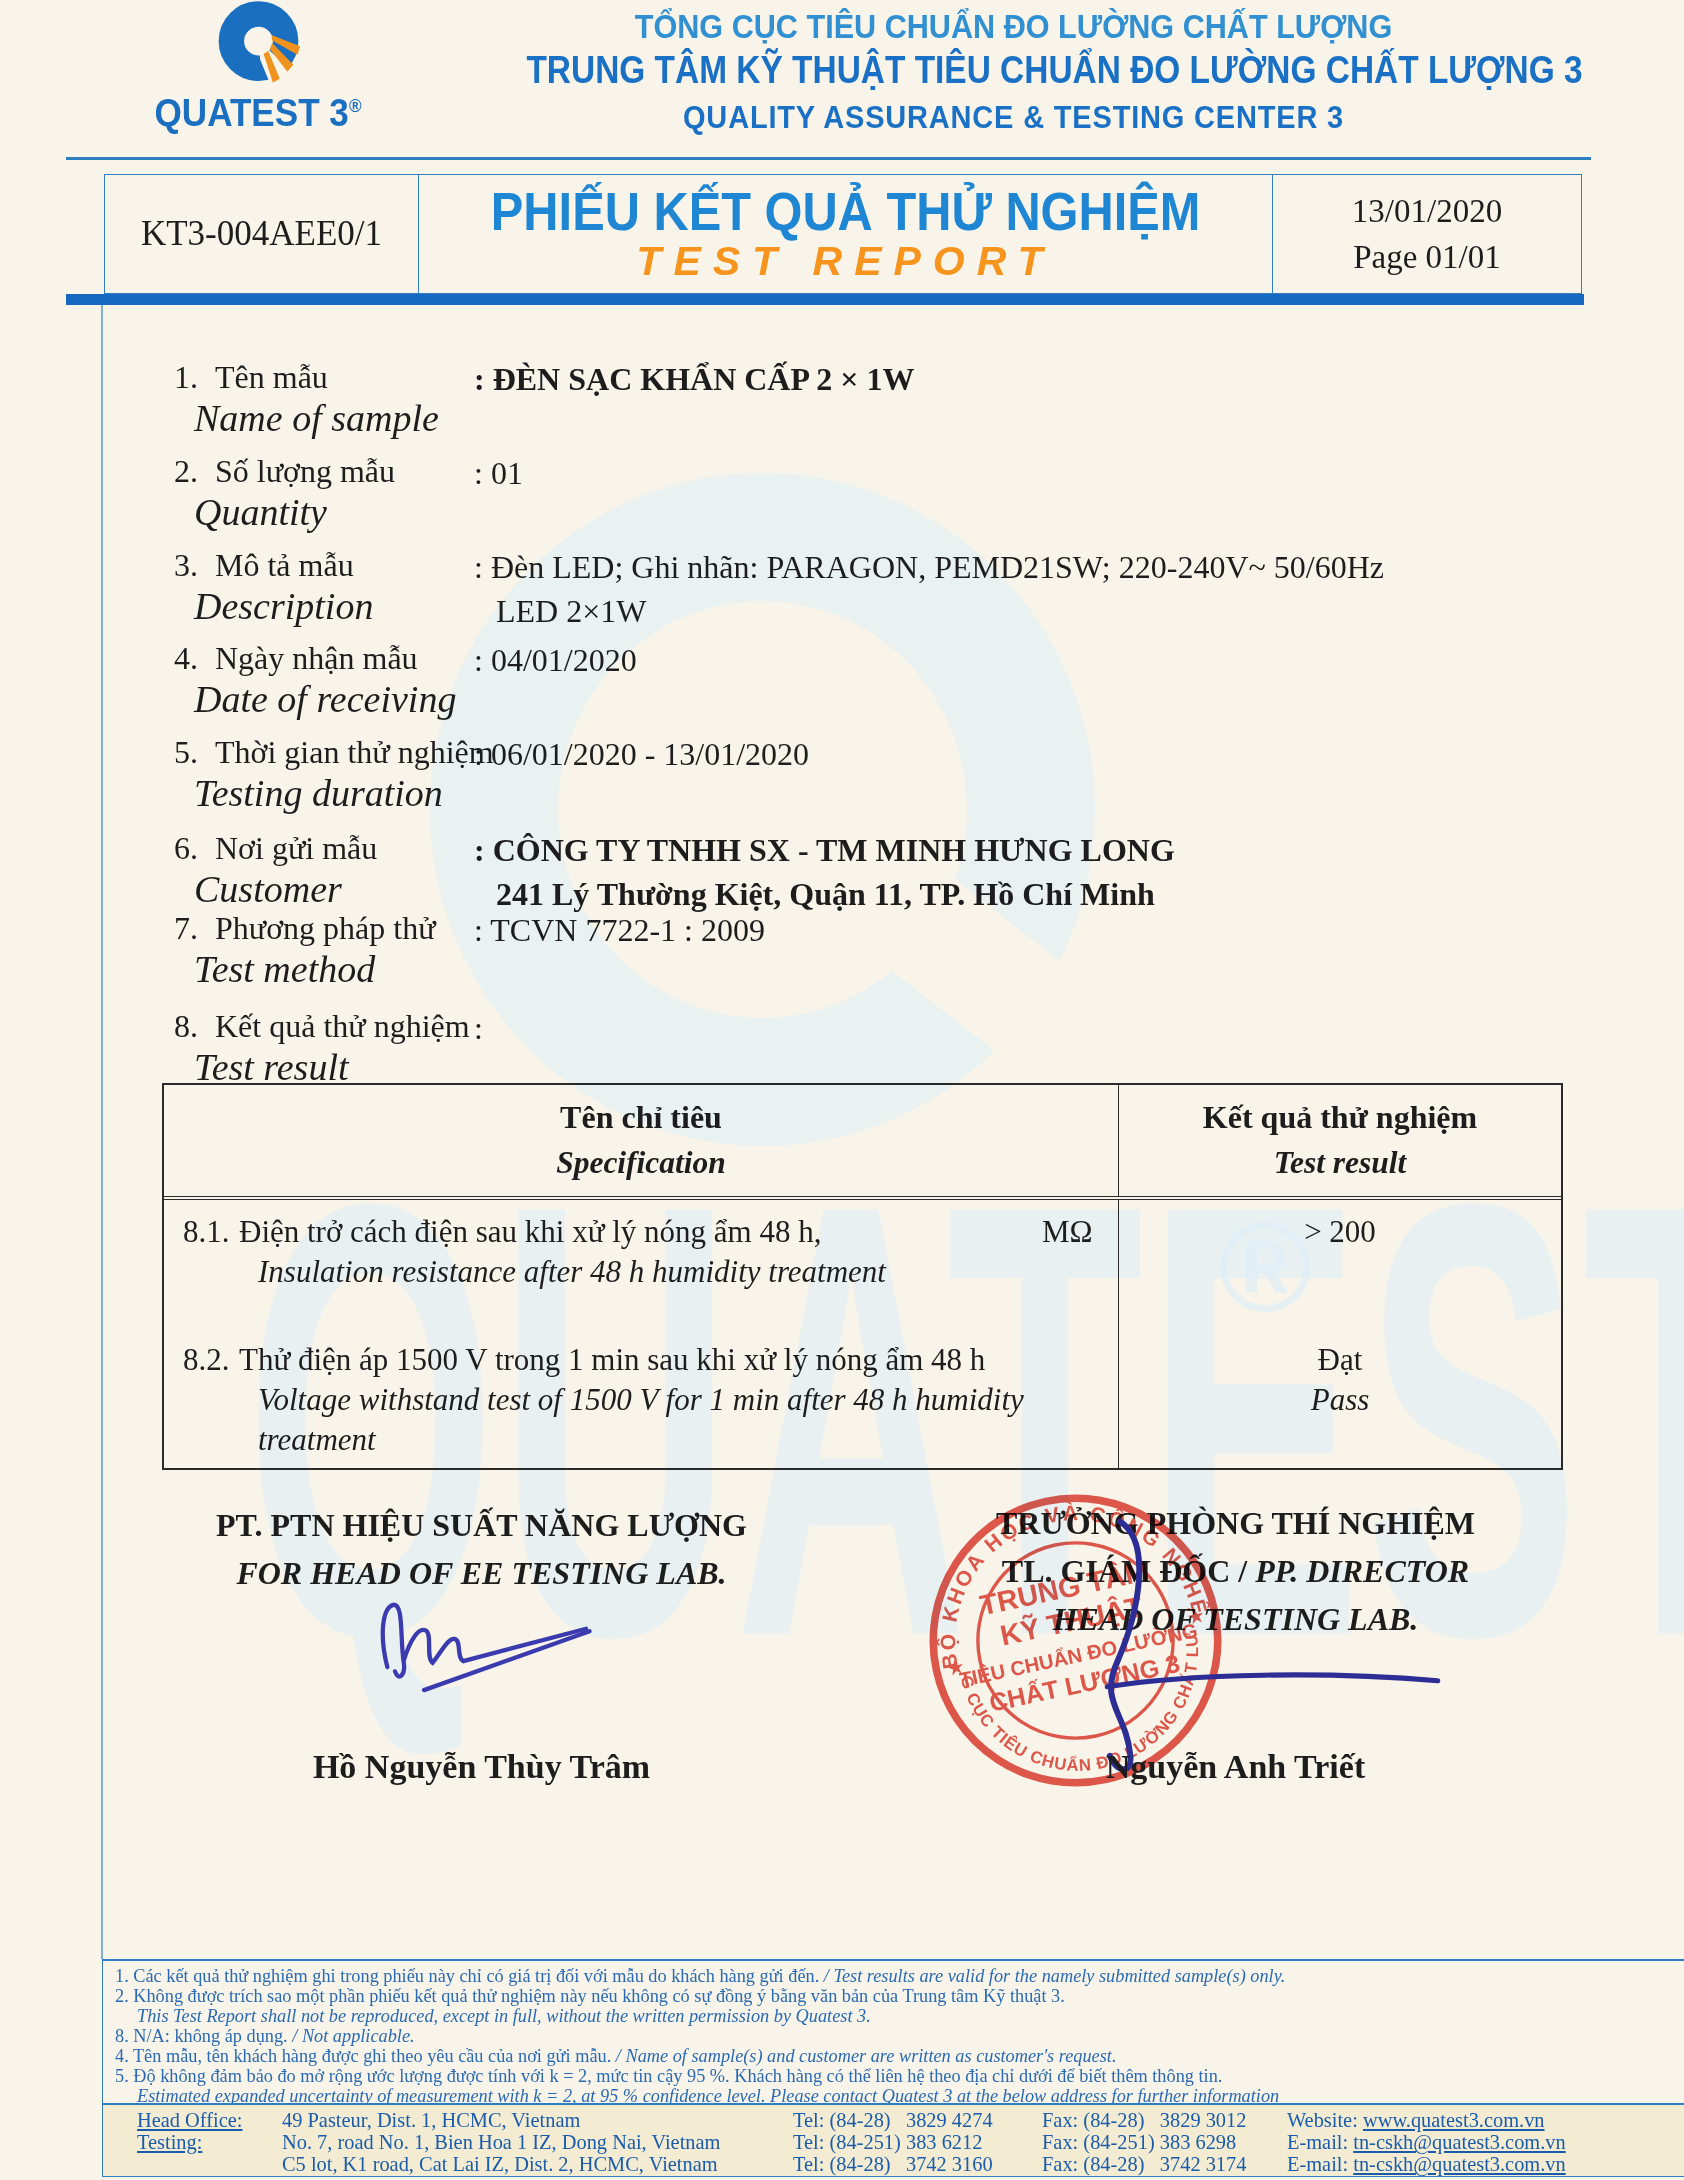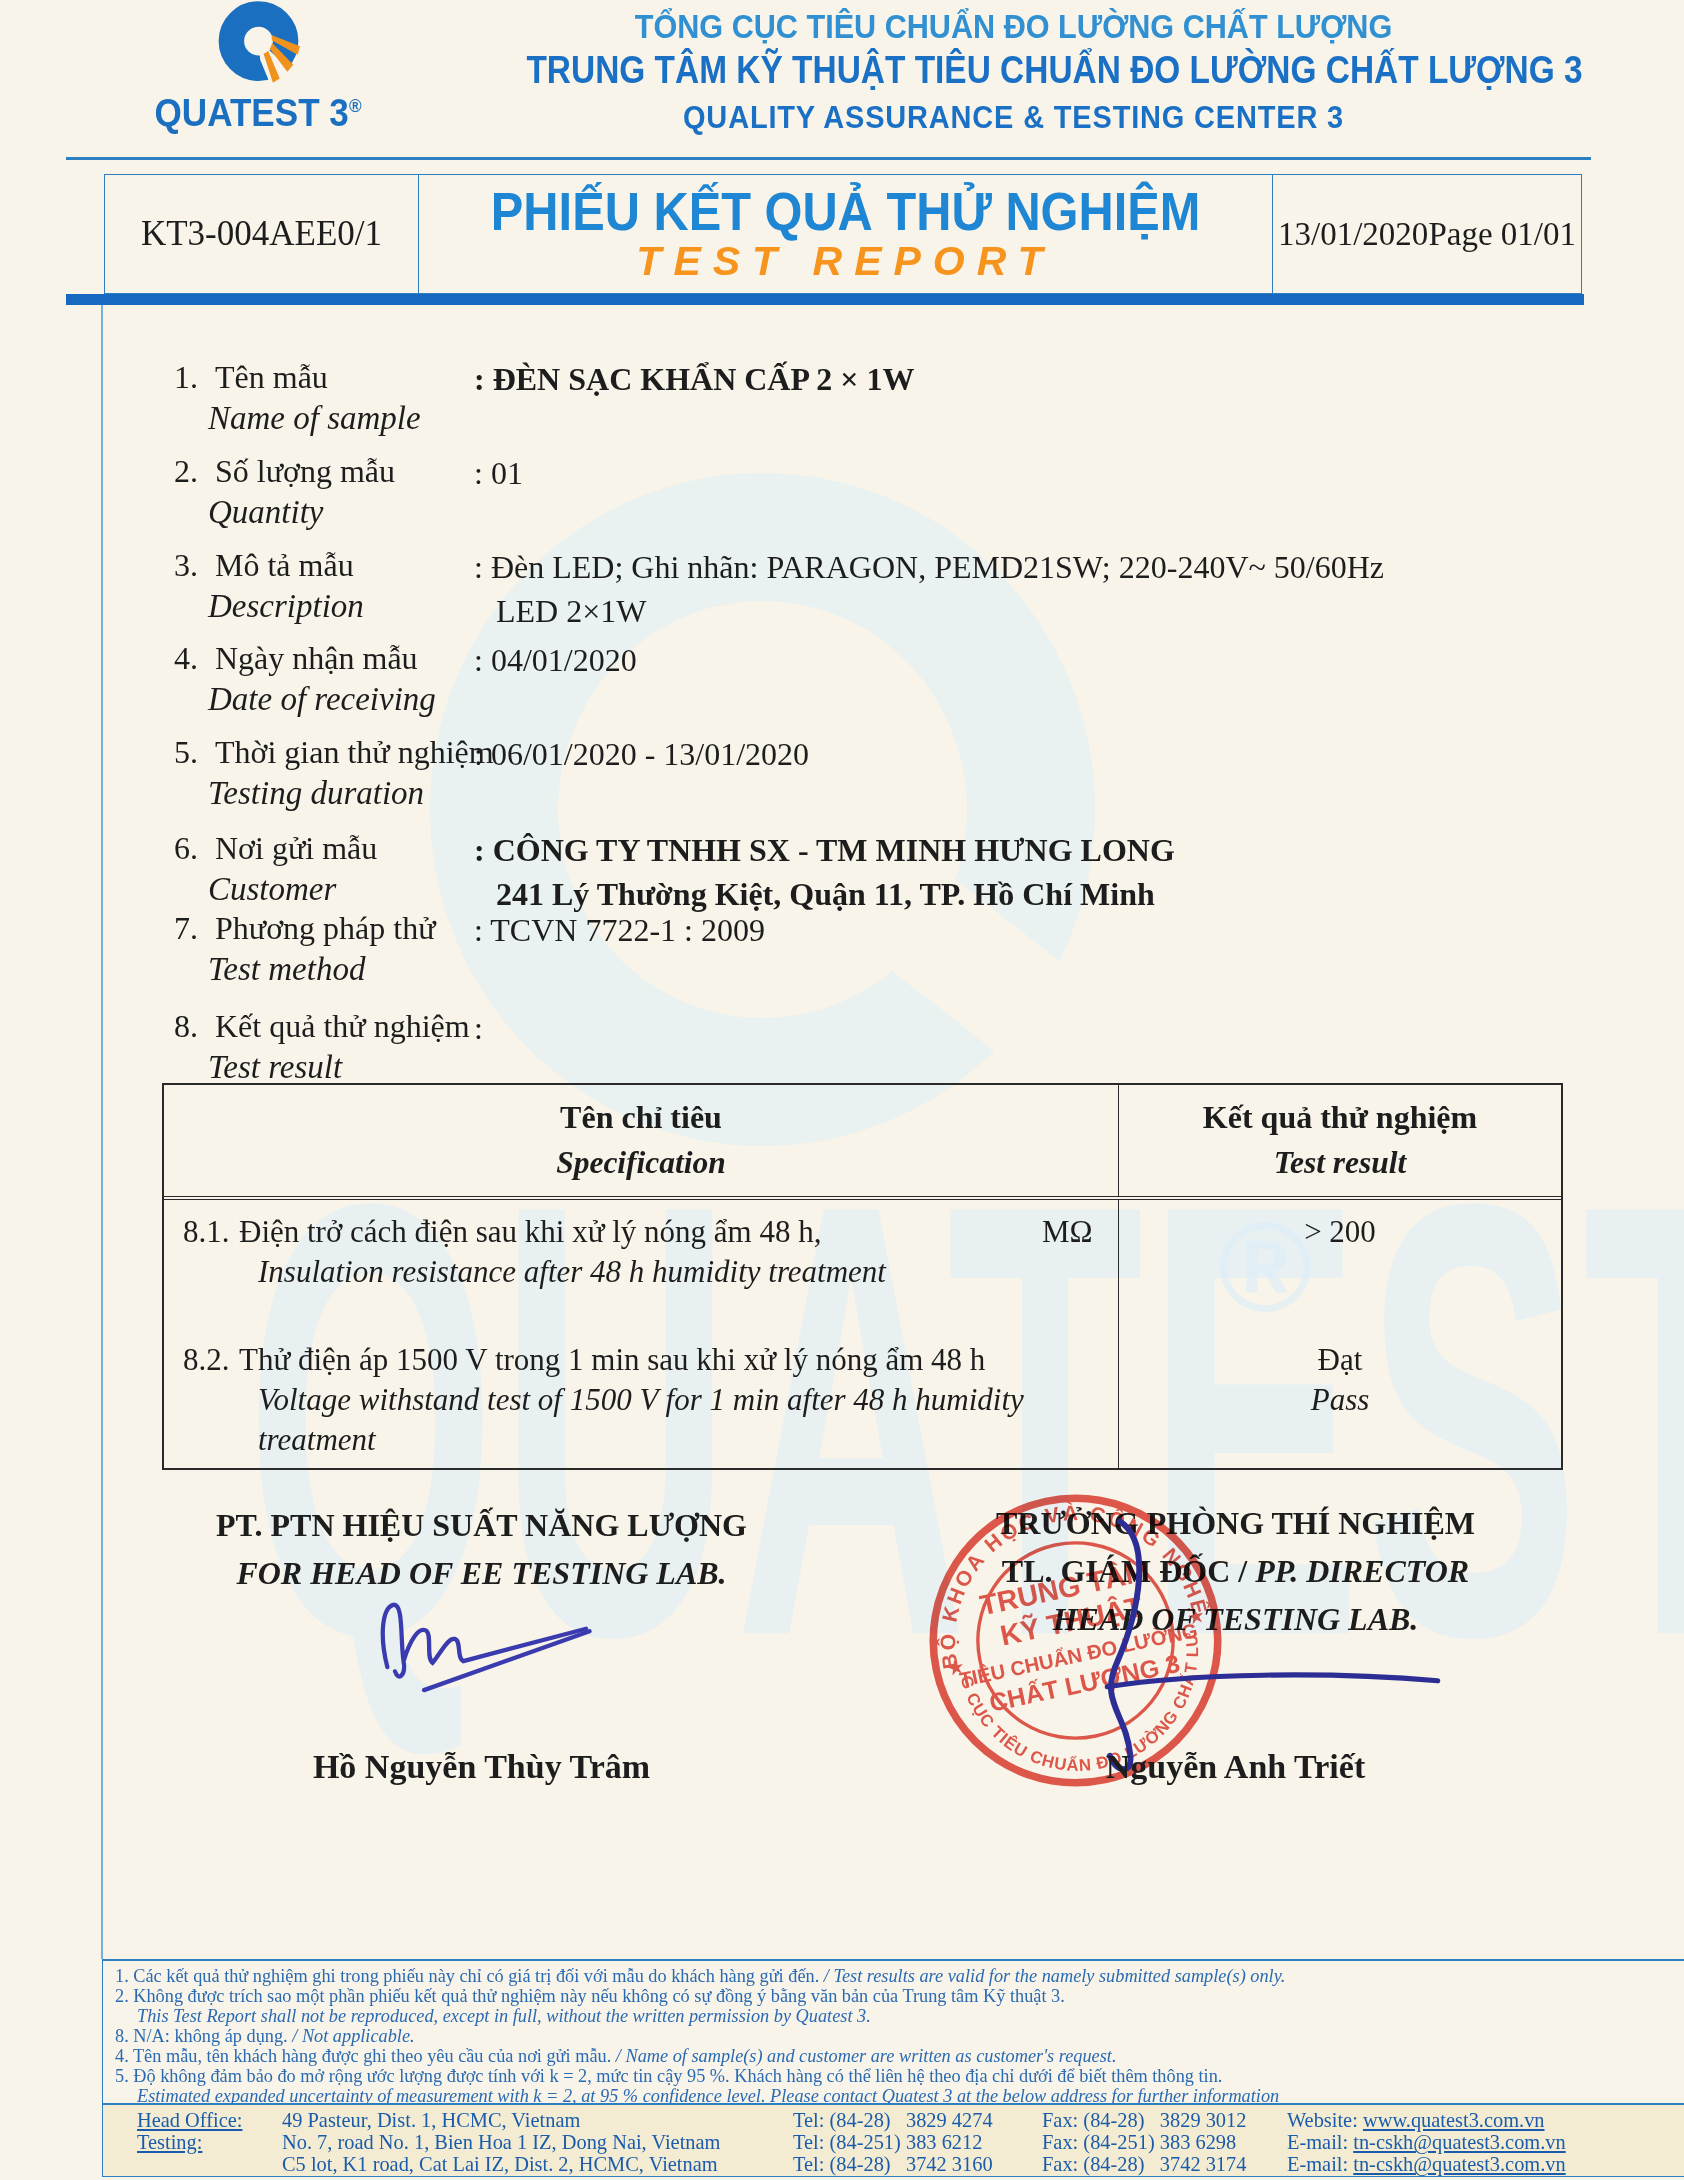--- a/index.html
+++ b/index.html
@@ -35,30 +35,30 @@
   
   .title-box{position:absolute; left:104px; top:174px; width:1478px; height:120px;
     border:1.7px solid #2e7fc2; display:flex; z-index:1; box-sizing:border-box;}
   .tb-code{width:313px; display:flex; align-items:center; justify-content:center; font-size:35px;}
   .tb-main{flex:1; border-left:1.7px solid #2e7fc2; border-right:1.7px solid #2e7fc2;
     display:flex; flex-direction:column; align-items:center; justify-content:center;}
   .tb-title-vi{font-family:"Liberation Sans","DejaVu Sans",sans-serif; font-weight:800;
     font-size:53px; color:#1e86d2; transform:scaleX(.92); white-space:nowrap; line-height:1.05;}
   .tb-title-en{font-family:"Liberation Sans","DejaVu Sans",sans-serif; font-weight:800; font-style:italic;
     font-size:41px; color:#f6941e; letter-spacing:12px; white-space:nowrap; line-height:1.1;}
-  .tb-meta{width:308px; display:flex; flex-direction:row; align-items:center; justify-content:center;
+  .tb-meta{width:308px; display:flex; flex-direction:column; align-items:center; justify-content:center;
     font-size:33px; line-height:1.4;}
   .blue-bar{position:absolute; left:66px; top:294px; width:1518px; height:11px; background:#1668c0; z-index:1;}
   .left-rule{position:absolute; left:101px; top:305px; width:1.7px; height:1654px; background:#79aedb; z-index:1;}
   
   .items{position:absolute; left:102px; top:336px; width:1482px; z-index:1;}
   .item{position:absolute; left:0; width:100%; padding-left:72px; box-sizing:border-box;}
   .item-line1{font-size:32px; line-height:41px; white-space:nowrap;}
   .item-no{display:inline-block; min-width:41px;}
-  .item-en{font-style:italic; font-size:33px; line-height:41px; margin-left:34px; white-space:nowrap;}
+  .item-en{font-style:italic; font-size:38px; line-height:41px; margin-left:20px; white-space:nowrap;}
   .item-value{position:absolute; left:372px; top:0; font-size:32px; line-height:44px; white-space:nowrap;}
   .item-value .v2{display:block; padding-left:22px;}
   .bold{font-weight:bold;}
   
   .rtable{position:absolute; left:162px; top:1083px; width:1401px; border:2.6px solid #2a2a2a;
     z-index:1; box-sizing:border-box;}
   .rt-head{display:flex; border-bottom:4.3px double #2a2a2a;}
   .rt-row{display:flex;}
   .rt-c1{width:954px; box-sizing:border-box;}
   .rt-c2{flex:1; border-left:1.7px solid #2a2a2a; text-align:center; box-sizing:border-box;}

